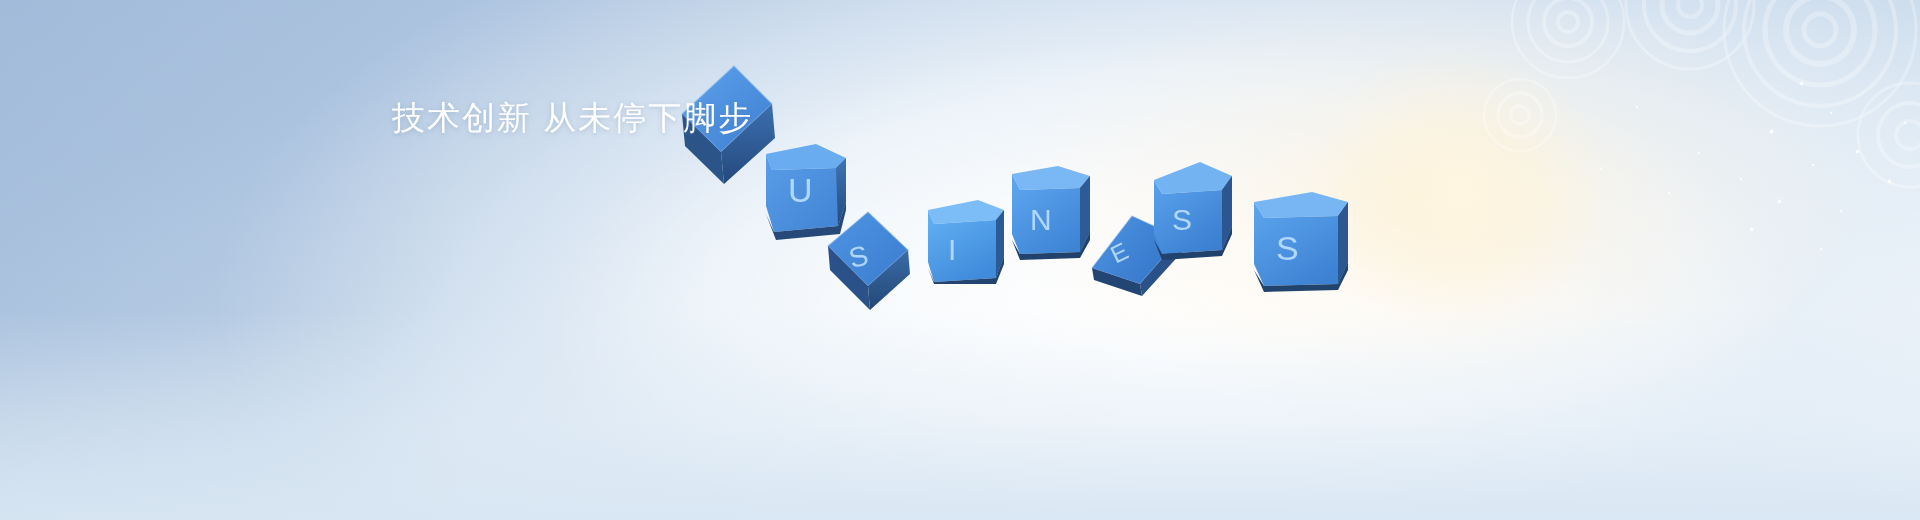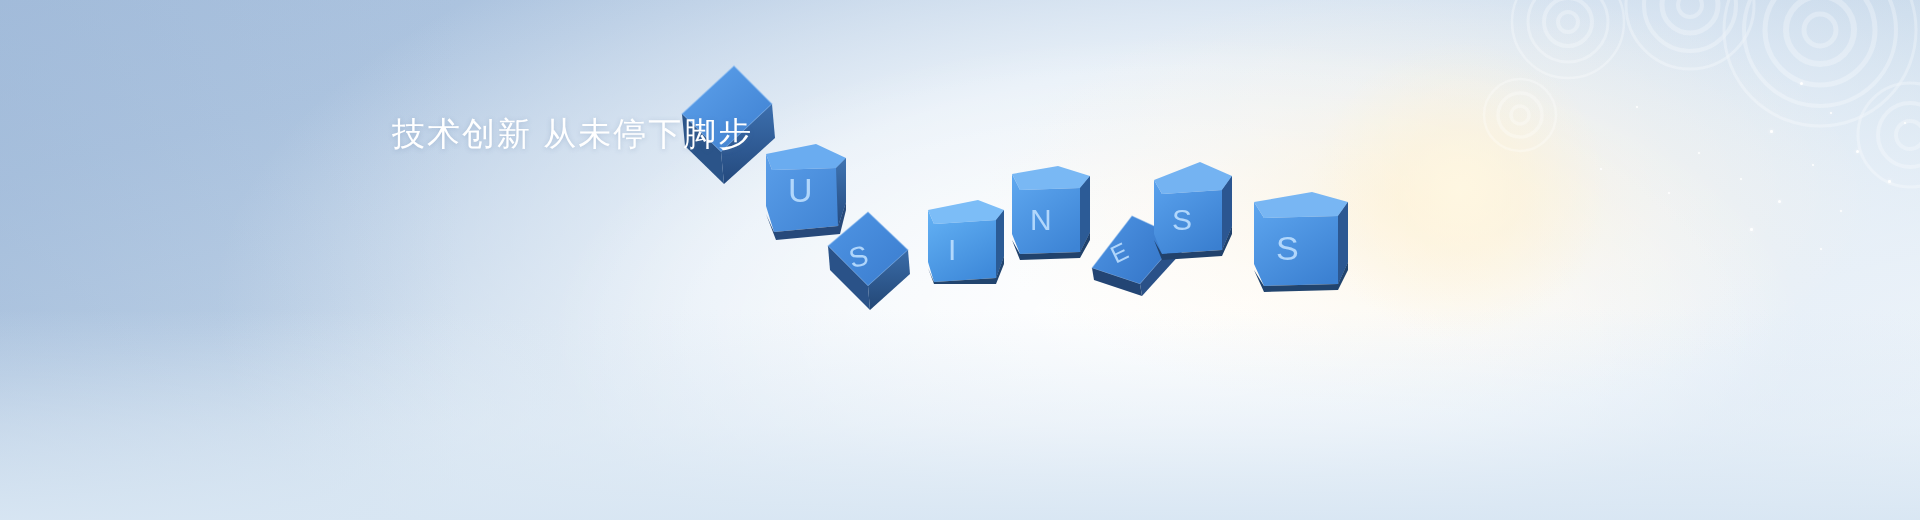--- a/index.html
+++ b/index.html
@@ -38,21 +38,21 @@
   }
 
   
   .rings{ position:absolute; right:0; top:-40px; width:700px; height:300px; opacity:.55; pointer-events:none; }
 
   
   .sparkles{ position:absolute; right:0; top:60px; width:620px; height:260px; pointer-events:none; }
   .sp{ position:absolute; background:#fff; border-radius:50%; box-shadow:0 0 4px rgba(255,255,255,.9); }
 
   
-  .copy{ position:absolute; left:306px; top:96px; width:620px;margin-top:16px; }
+  .copy{ position:absolute; left:306px; top:96px; width:620px; }
   .headline{
     font-size:33px; line-height:44px; color:#ffffff; font-weight:400;
     letter-spacing:2px; white-space:nowrap;
     text-shadow:0 1px 5px rgba(90,120,160,0.30);
     padding-left:86px;
   }
   .subcopy{
     margin-top:38px;
     font-size:15px; line-height:30px; color:#f4f8fc; font-weight:400;
     letter-spacing:.6px;

